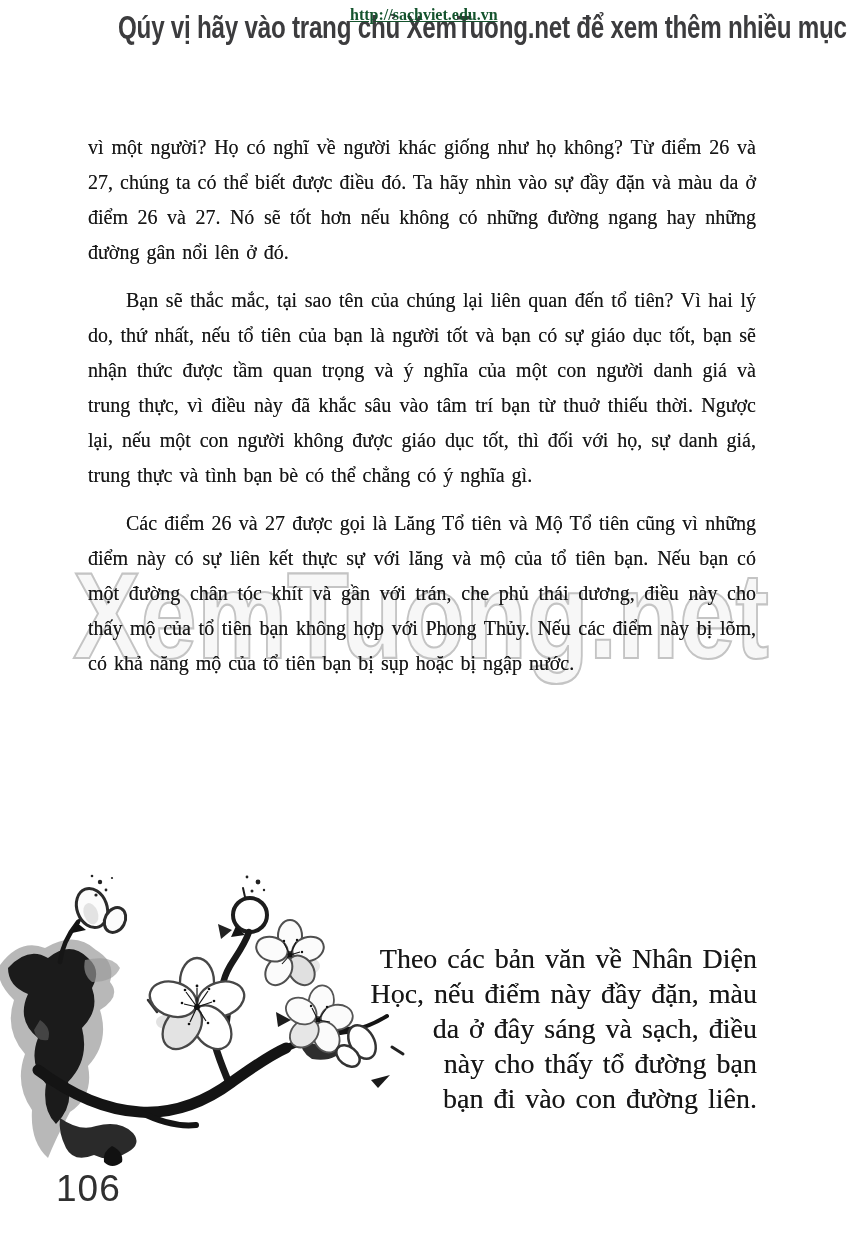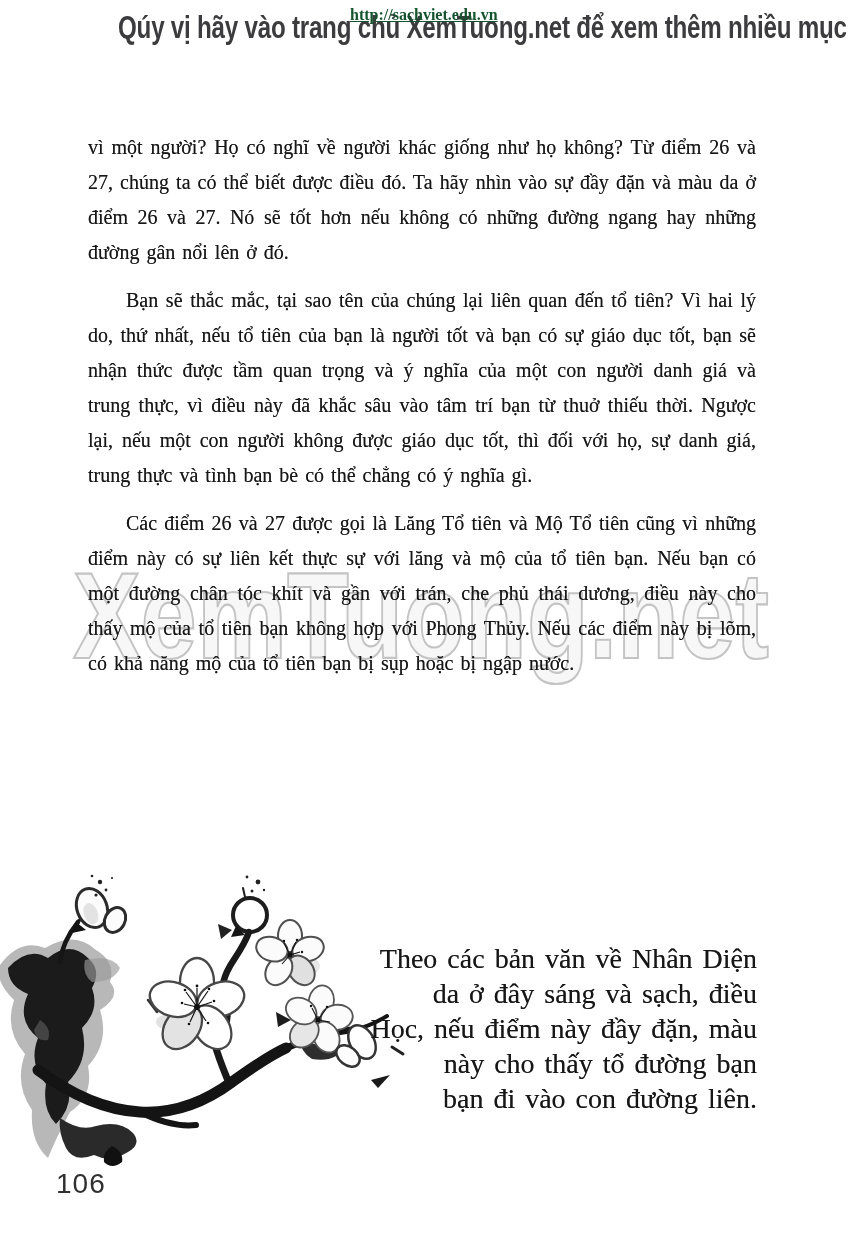--- a/index.html
+++ b/index.html
@@ -50,21 +50,21 @@
   }
   .wrapped .wline{height:35px;white-space:nowrap;}
 
   
   .illustration{position:absolute;left:0;top:870px;z-index:0;}
 
   
   .pagenum{
     position:absolute;left:56px;top:1168px;
     font-family:"Liberation Sans","DejaVu Sans",sans-serif;
-    font-size:28px;color:#303030;letter-spacing:1px;
+    font-size:37px;color:#303030;letter-spacing:1px;
   }
 </style>
 </head>
 <body>
 
 <div class="page">
 
   <div class="banner">
     <span class="squeeze">Qúy vị hãy vào trang chủ XemTuong.net để xem thêm nhiều mục hay khác</span>
   </div>
@@ -232,21 +232,21 @@
           <ellipse cx="348" cy="186" rx="9" ry="13" fill="#ffffff" stroke="#333" stroke-width="2.5"></ellipse>
         </g>
       <path d="M276,142 L291,150 L278,157 Z" fill="#1c1c1c"></path>
       <path d="M392,177 L403,184" stroke="#222" stroke-width="3" stroke-linecap="round" fill="none"></path>
       <path d="M371,210 L390,205 L378,218 Z" fill="#1a1a1a"></path>
     </g>
   </svg>
 
   <div class="wrapped">
     <div class="wline">Theo các bản văn về Nhân Diện</div>
+    <div class="wline">Học, nếu điểm này đầy đặn, màu</div>
     <div class="wline">da ở đây sáng và sạch, điều</div>
-    <div class="wline">Học, nếu điểm này đầy đặn, màu</div>
     <div class="wline">này cho thấy tổ đường bạn</div>
     <div class="wline">bạn đi vào con đường liên.</div>
   </div>
 
   <div class="pagenum">106</div>
 
 </div>
 
 </body></html>

